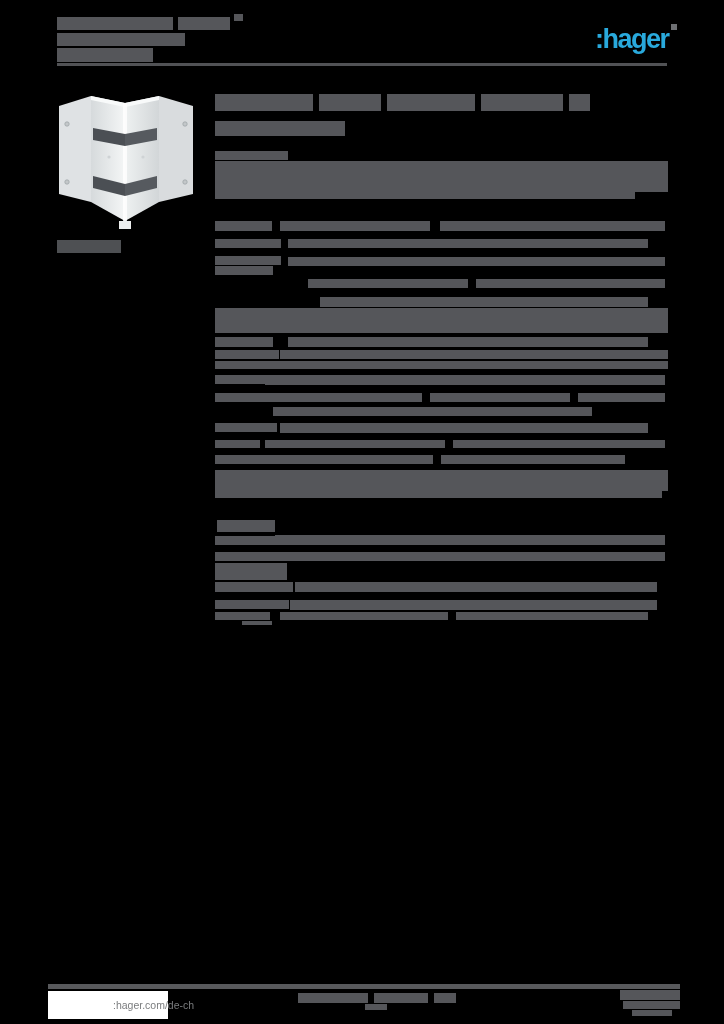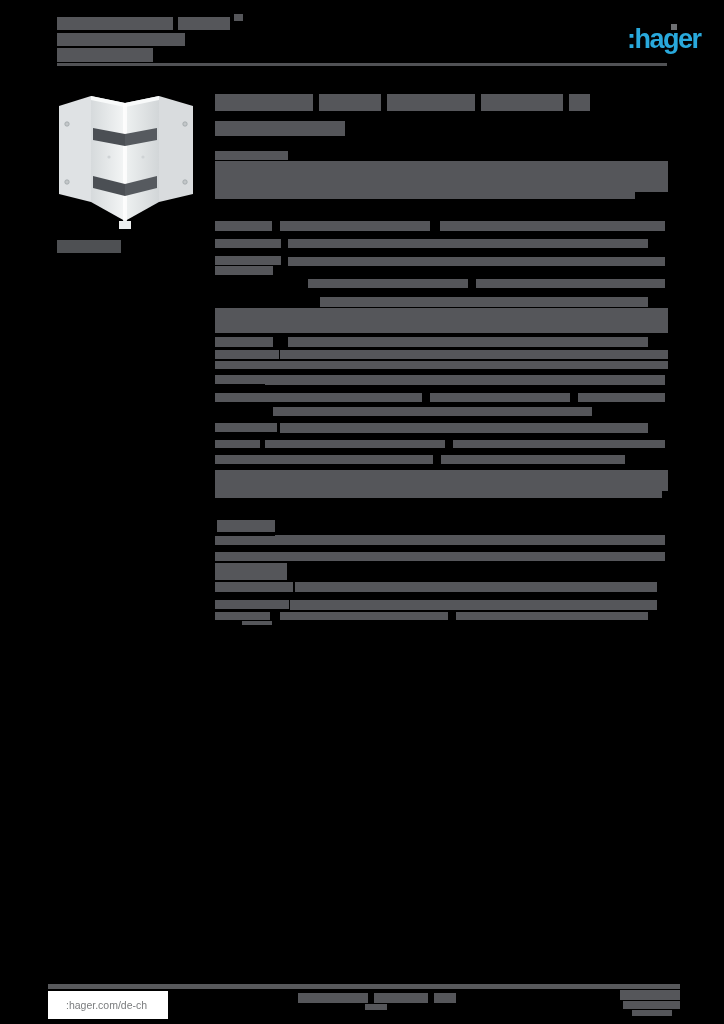--- a/index.html
+++ b/index.html
@@ -7,30 +7,30 @@
     width:724px;height:1024px;
     background:#000;
     font-family:"Liberation Sans", sans-serif;
     overflow:hidden;
   }
   #page{position:relative;width:724px;height:1024px;background:#000;}
   .bar{position:absolute;background:#55565a;}
   #logo{
     position:absolute;left:595px;top:24px;width:80px;height:34px;
     color:#29a9dc;font-weight:bold;font-size:27px;letter-spacing:-1.5px;
-    line-height:30px;white-space:nowrap;margin-left:32px;
+    line-height:30px;white-space:nowrap;
   }
   #product-image{position:absolute;left:57px;top:90px;width:143px;height:142px;}
   #footer-link-box{
     position:absolute;left:48px;top:991px;width:120px;height:28px;
     background:#ffffff;display:flex;align-items:center;
   }
   #footer-link-box a{
     color:#7a7c7e;font-size:10.5px;text-decoration:none;
-    padding-left:18px;letter-spacing:0px;white-space:nowrap;
+    padding-left:18px;letter-spacing:0px;white-space:nowrap;margin-left:47px;
   }
 </style>
 </head>
 <body>
 
 <div id="page">
 
   <div id="redactions">
       <div class="bar" style="left: 57px; top: 17px; width: 116px; height: 13px;"></div>
       <div class="bar" style="left: 178px; top: 17px; width: 52px; height: 13px;"></div>

